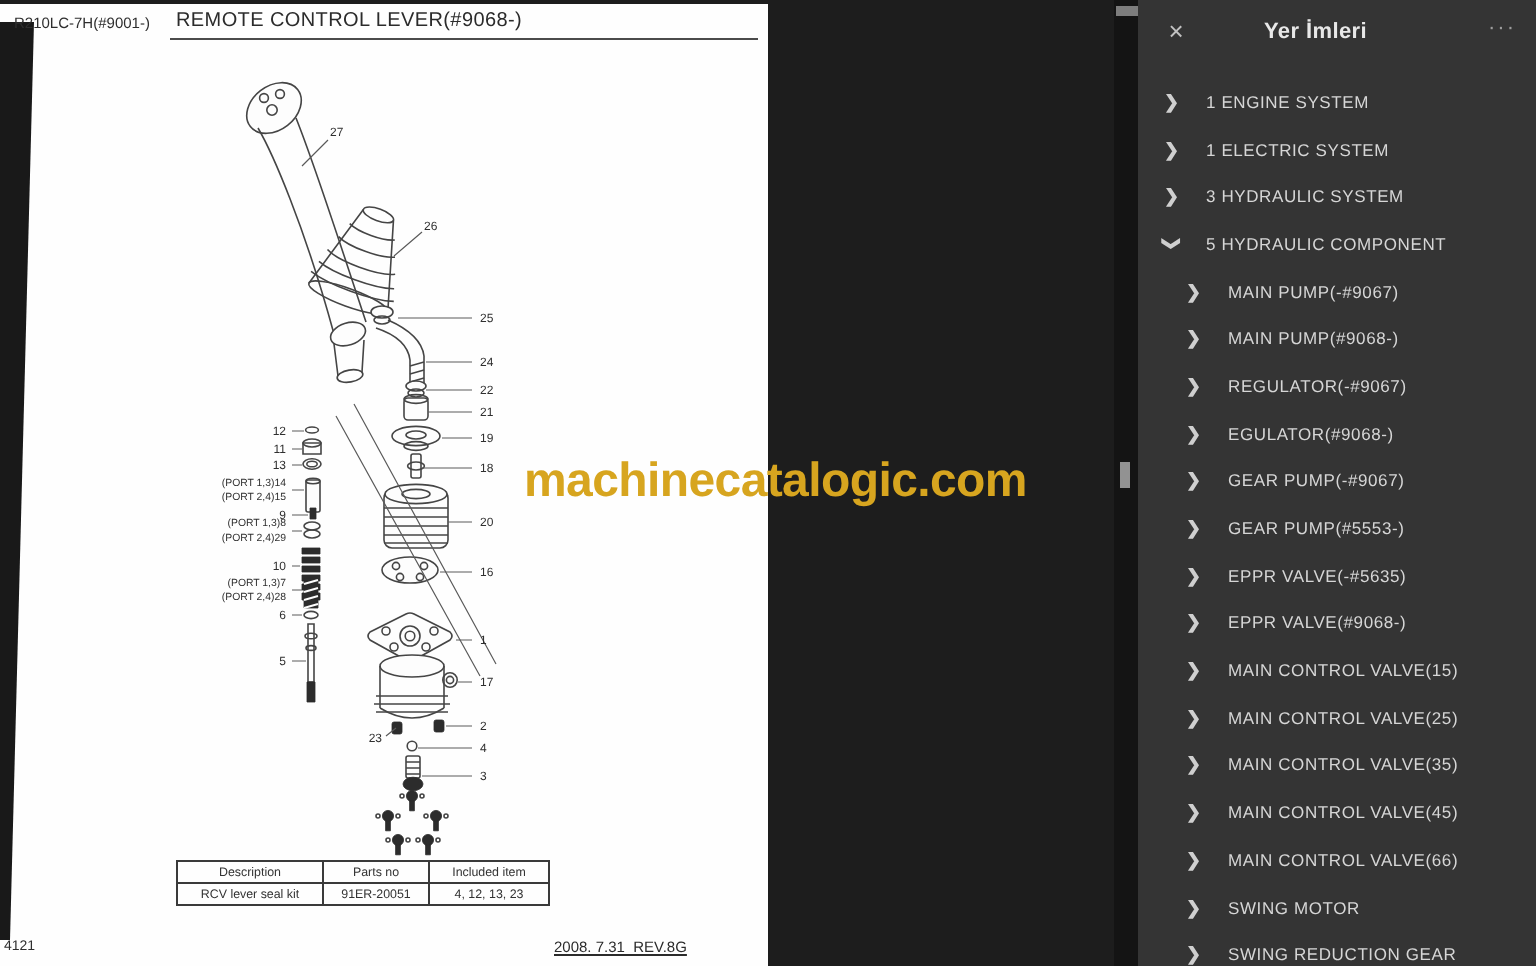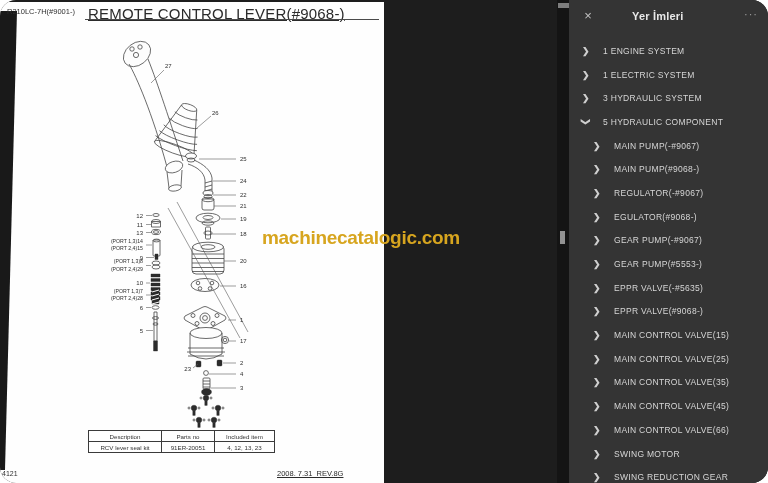--- a/index.html
+++ b/index.html
@@ -1,45 +1,45 @@
 <!DOCTYPE html>
 <html><head>
 <meta charset="utf-8">
 <style>
   html,body{margin:0;padding:0;}
   body{font-family:"Liberation Sans",sans-serif;}
-  #screen{position:relative;width:768px;height:483px;background:#1d1d1d;overflow:hidden;border-radius:16px;}
+  #screen{position:relative;width:768px;height:483px;background:#1d1d1d;overflow:hidden;}
 
   
   #page{position:absolute;left:0;top:2px;width:384px;height:481px;background:#fefefe;}
   #scan-edge{position:absolute;left:0;top:9px;width:18px;height:459px;background:#191919;
              clip-path:polygon(0 0,17px 0,5px 100%,0 100%);}
   #model-label{position:absolute;left:7px;top:5px;font-size:7.5px;color:#2e2e2e;white-space:pre;}
-  #page-title{position:absolute;left:88px;top:3px;font-size:15px;color:#2b2b2b;letter-spacing:.2px;white-space:pre;text-decoration:underline;}
+  #page-title{position:absolute;left:88px;top:3px;font-size:10px;color:#2b2b2b;letter-spacing:.2px;white-space:pre;}
   #title-rule{position:absolute;left:85px;top:17px;width:294px;height:1px;background:#4b4b4b;}
   #footer-page-no{position:absolute;left:2px;top:468px;font-size:7px;color:#2e2e2e;}
   #footer-rev{position:absolute;left:277px;top:467px;font-size:7.5px;color:#2b2b2b;white-space:pre;text-decoration:underline;}
 
   
   #seal-table{position:absolute;left:88px;top:428px;border-collapse:collapse;}
   #seal-table td{border:0.9px solid #3a3a3a;font-size:6.2px;color:#333;text-align:center;
                  height:10px;padding:0 2px;white-space:nowrap;}
   .col-desc{width:68px;} .col-part{width:48px;} .col-inc{width:55px;}
 
   
   #diagram{position:absolute;left:0;top:0;}
   #diagram path,#diagram ellipse,#diagram rect,#diagram circle,#diagram line{vector-effect:non-scaling-stroke;}
   .ln{stroke:#454545;stroke-width:.8;fill:none;}
   .lnf{stroke:#454545;stroke-width:.8;fill:#fdfdfd;}
   .dk{fill:#2c2c2c;stroke:#2c2c2c;stroke-width:.4;}
   .leader{stroke:#5a5a5a;stroke-width:.6;fill:none;}
   .callout{fill:#2f2f2f;}
 
   
-  #watermark{position:absolute;left:262px;top:227px;font-size:19px;font-weight:bold;
+  #watermark{position:absolute;left:262px;top:227px;font-size:24px;font-weight:bold;
              color:#d7a51f;letter-spacing:-.3px;z-index:30;white-space:nowrap;}
 
   
   #scroll-track{position:absolute;left:557px;top:0;width:12px;height:483px;background:#141414;}
   #scroll-top-piece{position:absolute;left:558px;top:3px;width:11px;height:5px;background:#7d7d7d;z-index:5;}
   #scroll-thumb{position:absolute;left:560px;top:231px;width:5px;height:13px;background:#929292;z-index:5;}
 
   
   #sidebar{position:absolute;left:569px;top:0;width:199px;height:483px;background:#343434;color:#d6d6d6;}
   #sidebar-header{position:absolute;left:0;top:0;width:100%;height:34px;}

